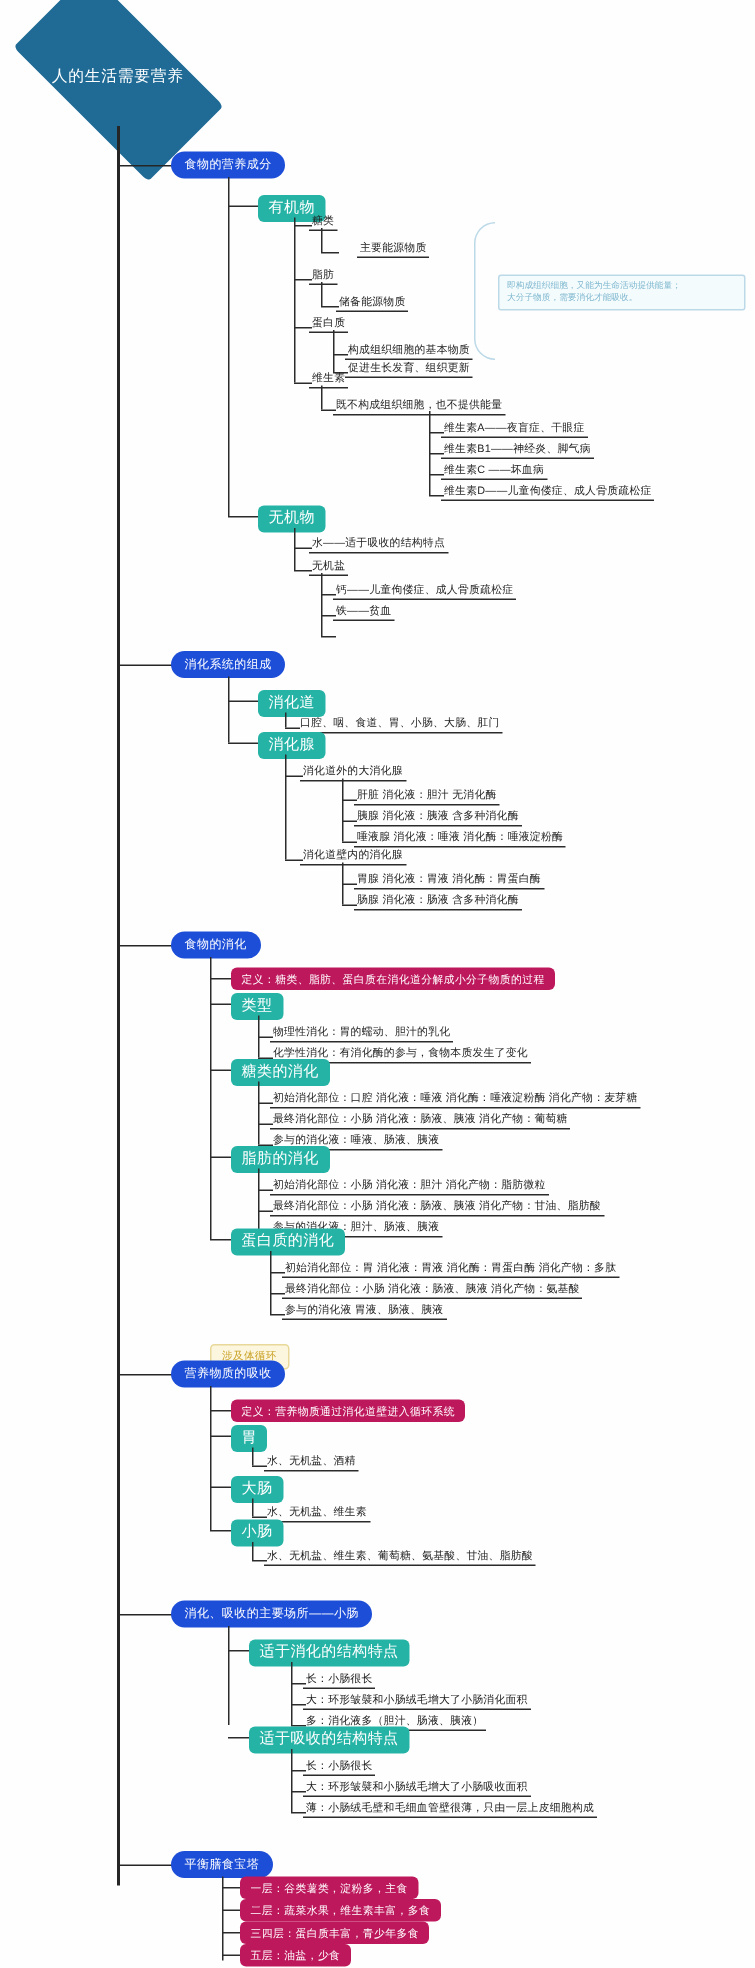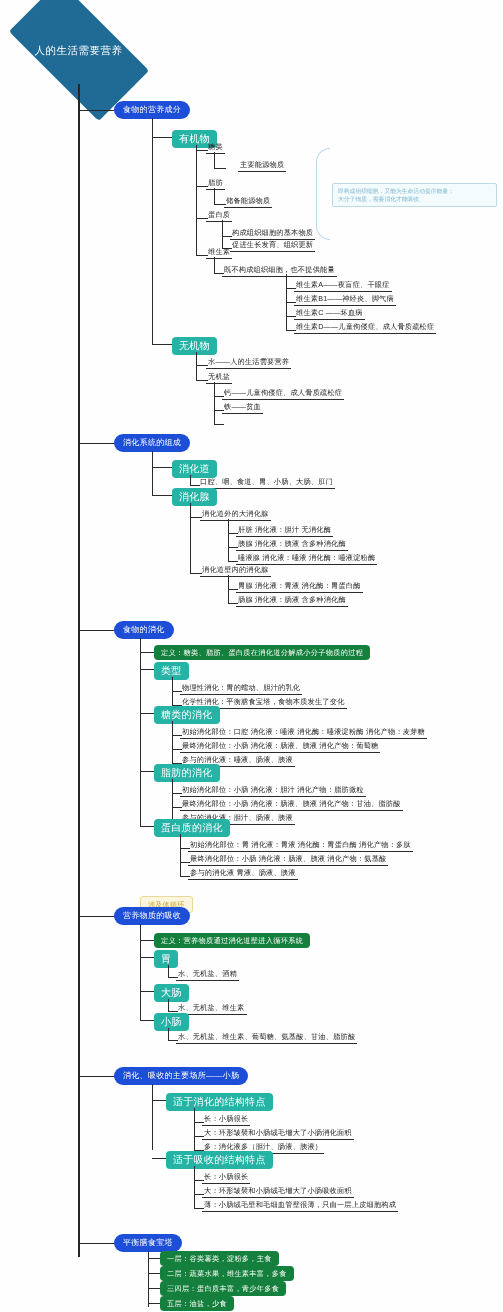--- a/index.html
+++ b/index.html
@@ -55,21 +55,21 @@
     color: #ffffff;
     font-size: 10px;
     line-height: 1;
     padding: 3.5px 7px 4px 7px;
     border-radius: 4px;
     white-space: nowrap;
     letter-spacing: .3px;
   }
   .pill.pink   { background: #1d4ed8; border-radius: 9px; font-size: 8px; padding: 4.5px 9px 5px 9px; }
   .pill.teal   { background: #25b3a6; }
-  .pill.tealwide { background: #15803d; font-size: 7.2px; }
+  .pill.tealwide { background: #be185d; font-size: 7.2px; }
   .pill.yellow {
     background: #fdf6df; color: #c9a227;
     border: 1px solid #e8d89a;
     border-radius: 3px;
     font-size: 7px;
   }
   
   .leaf {
     position: absolute;
     color: #1c1c1c;
@@ -159,21 +159,21 @@
   <div class="leaf ul" style="left:294px; top:321px;">维生素D——儿童佝偻症、成人骨质疏松症</div>
 
   <div class="brace" style="left:316px; top:148px; height:92px;"></div>
   <div class="note" style="left:332px; top:183px; width:165px;">即构成组织细胞，又能为生命活动提供能量；
 大分子物质，需要消化才能吸收。</div>
 
   <div class="hline" style="left:152px; top:344px; width:22px;"></div>
   <div class="pill teal" style="left:172px; top:337px;">无机物</div>
   <div class="vline" style="left:196px; top:352px; height:28px;"></div>
   <div class="hline" style="left:196px; top:365px; width:12px;"></div>
-  <div class="leaf ul" style="left:206px; top:356px;">水——人的生活需要营养</div>
+  <div class="leaf ul" style="left:206px; top:356px;">水——适于吸收的结构特点</div>
   <div class="hline" style="left:196px; top:380px; width:12px;"></div>
   <div class="leaf ul" style="left:206px; top:371px;">无机盐</div>
   <div class="vline" style="left:214px; top:382px; height:42px;"></div>
   <div class="hline" style="left:214px; top:396px; width:10px;"></div>
   <div class="leaf ul" style="left:222px; top:387px;">钙——儿童佝偻症、成人骨质疏松症</div>
   <div class="hline" style="left:214px; top:410px; width:10px;"></div>
   <div class="leaf ul" style="left:222px; top:401px;">铁——贫血</div>
   <div class="hline" style="left:214px; top:424px; width:10px;"></div>
 
   <div class="hline trunk" style="left:78px; top:443px; width:38px;"></div>
@@ -214,21 +214,21 @@
 
   <div class="hline" style="left:140px; top:652px; width:16px;"></div>
   <div class="pill tealwide" style="left:154px; top:645px;">定义：糖类、脂肪、蛋白质在消化道分解成小分子物质的过程</div>
 
   <div class="hline" style="left:140px; top:669px; width:16px;"></div>
   <div class="pill teal" style="left:154px; top:662px;">类型</div>
   <div class="vline" style="left:172px; top:677px; height:28px;"></div>
   <div class="hline" style="left:172px; top:691px; width:10px;"></div>
   <div class="leaf ul" style="left:180px; top:682px;">物理性消化：胃的蠕动、胆汁的乳化</div>
   <div class="hline" style="left:172px; top:705px; width:10px;"></div>
-  <div class="leaf ul" style="left:180px; top:696px;">化学性消化：平衡膳食宝塔，食物本质发生了变化</div>
+  <div class="leaf ul" style="left:180px; top:696px;">化学性消化：有消化酶的参与，食物本质发生了变化</div>
 
   <div class="hline" style="left:140px; top:713px; width:16px;"></div>
   <div class="pill teal" style="left:154px; top:706px;">糖类的消化</div>
   <div class="vline" style="left:172px; top:721px; height:42px;"></div>
   <div class="hline" style="left:172px; top:735px; width:10px;"></div>
   <div class="leaf ul" style="left:180px; top:726px;">初始消化部位：口腔   消化液：唾液   消化酶：唾液淀粉酶   消化产物：麦芽糖</div>
   <div class="hline" style="left:172px; top:749px; width:10px;"></div>
   <div class="leaf ul" style="left:180px; top:740px;">最终消化部位：小肠   消化液：肠液、胰液    消化产物：葡萄糖</div>
   <div class="hline" style="left:172px; top:763px; width:10px;"></div>
   <div class="leaf ul" style="left:180px; top:754px;">参与的消化液：唾液、肠液、胰液</div>

